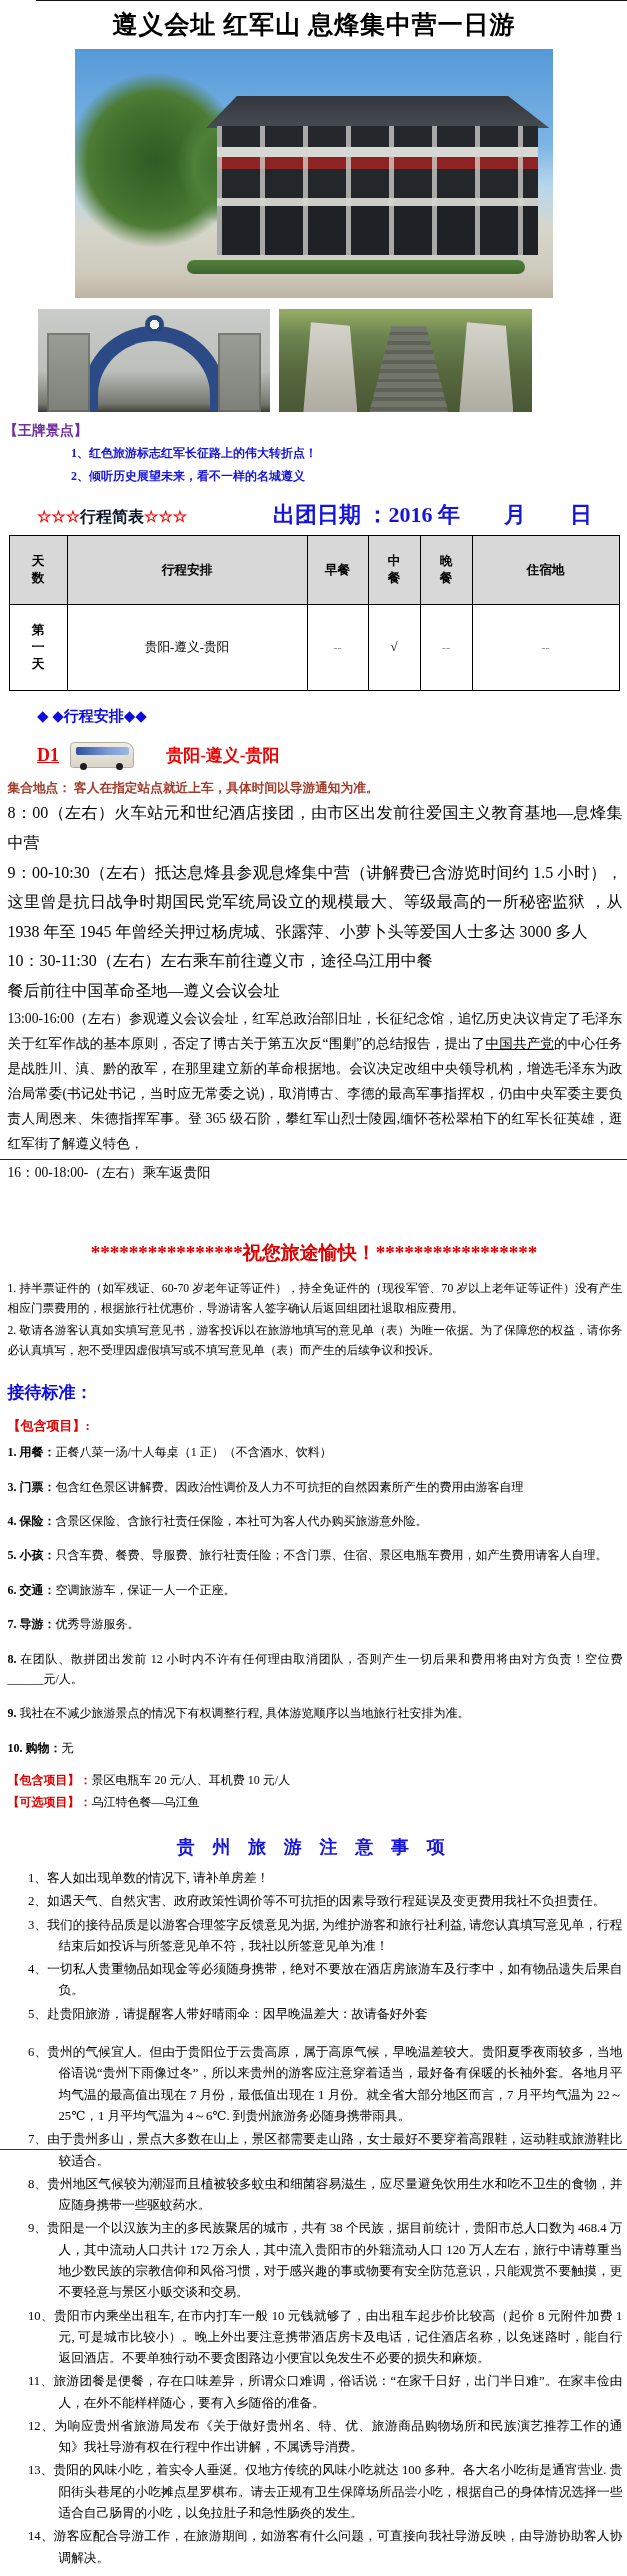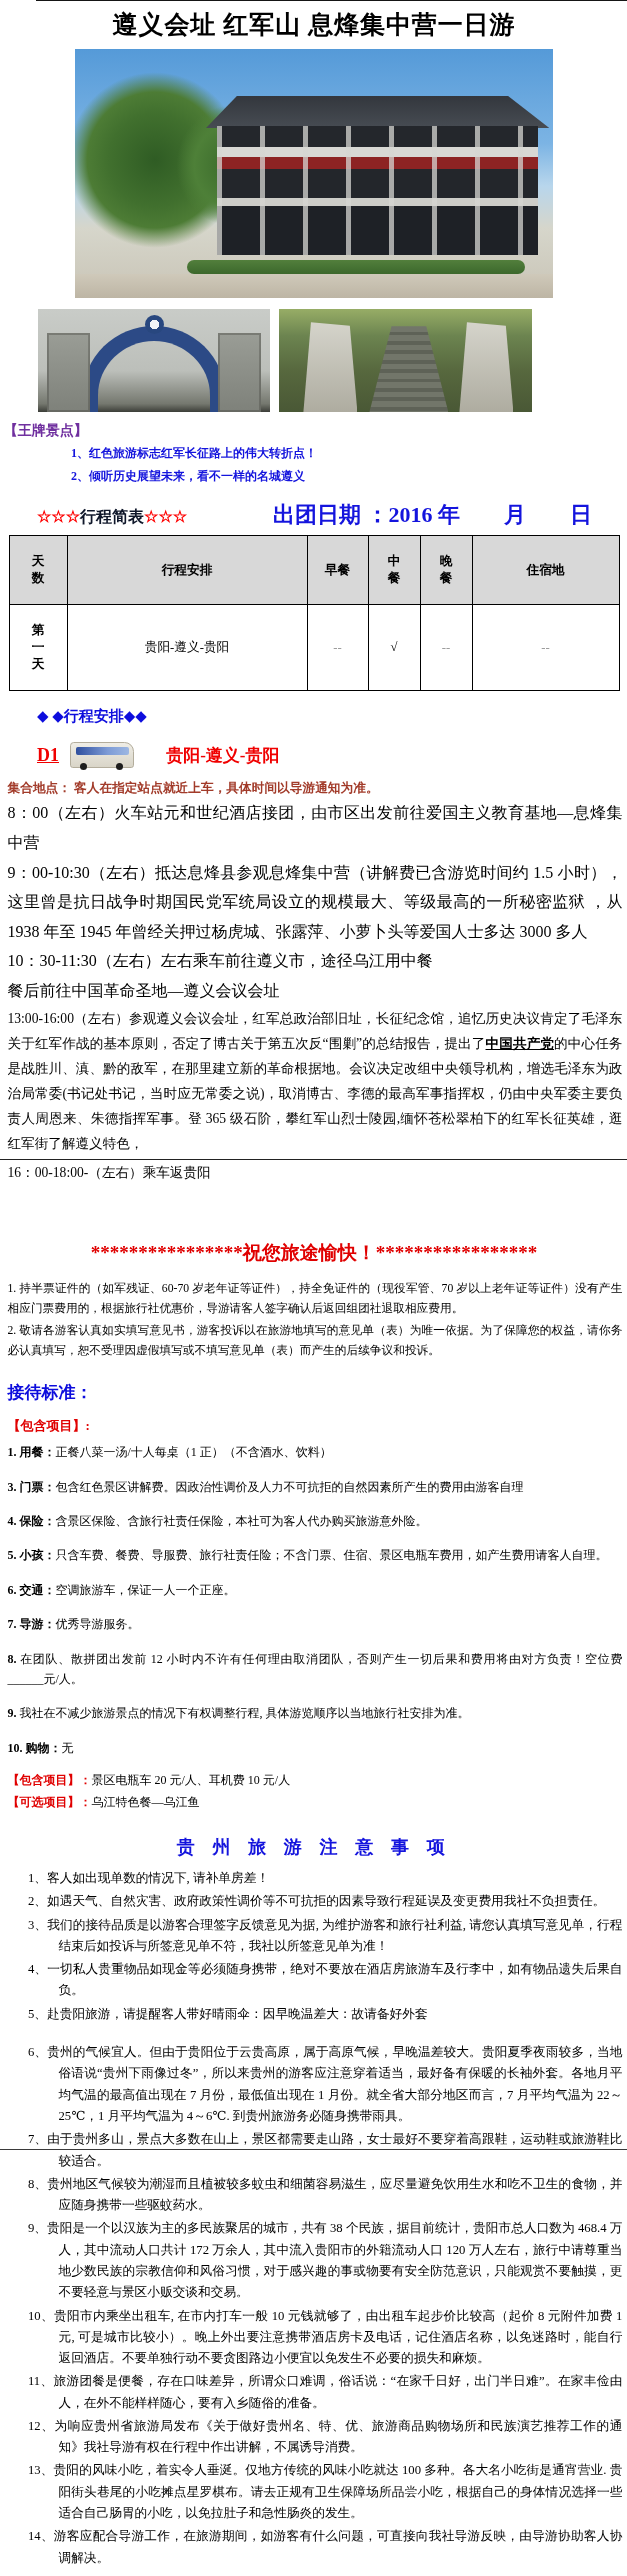--- a/index.html
+++ b/index.html
@@ -65,21 +65,21 @@
   .bus{display:inline-block;width:62px;height:24px;margin-left:11.2px;position:relative;vertical-align:middle;
     background:linear-gradient(180deg,#efede6,#d9d5c8);border:0.9px solid #b3ad9c;border-radius:3.7px 9.4px 2.8px 2.8px;}
   .bus::before{content:"";position:absolute;left:4.7px;right:4.7px;top:3.7px;height:7.5px;border-radius:1.9px;
     background:linear-gradient(90deg,#2f4f9e,#7d9bd6 60%,#9db7e2);}
   .bus::after{content:"";position:absolute;bottom:-2.8px;left:8.4px;width:7.5px;height:7.5px;border-radius:50%;
     background:#1d1d1d;box-shadow:36px 0 0 #1d1d1d;}
   .d1-route{color:#f00000;font-size:17px;font-weight:bold;margin-left:32px;}
   .meeting{color:#a23b2a;font-weight:bold;font-size:12.7px;margin:11.2px 0 1.9px 7.5px;}
   .sch-line{font-size:16px;line-height:1.85;text-align:justify;margin:0 5.6px 0 7.5px;}
   .long{margin:0 5.6px 0 7.5px;font-size:13.6px;line-height:1.85;text-align:justify;}
-  .long .u{text-decoration:underline;font-weight:bold;}
+  .long .u{text-decoration:underline;}
   .rule{border:none;border-top:1.5px solid #222;margin:2.8px 0 0;}
   .return-line{font-size:13.6px;margin:3.7px 5.6px 0 7.5px;}
   .wishes{color:#e00000;font-weight:bold;font-size:19px;text-align:center;margin:58px 0 13px;}
 
   
   .sp-head{color:#f00000;font-weight:bold;font-size:12.7px;margin:9.4px 0 3.7px 7.5px;}
   .sp-item{font-size:11.7px;line-height:1.75;text-align:justify;margin:0 5.6px 0.9px 7.5px;}
 
   
   .rc-head{color:#0d0ddd;font-weight:bold;font-size:17px;margin:19px 0 5.6px 7.5px;}

